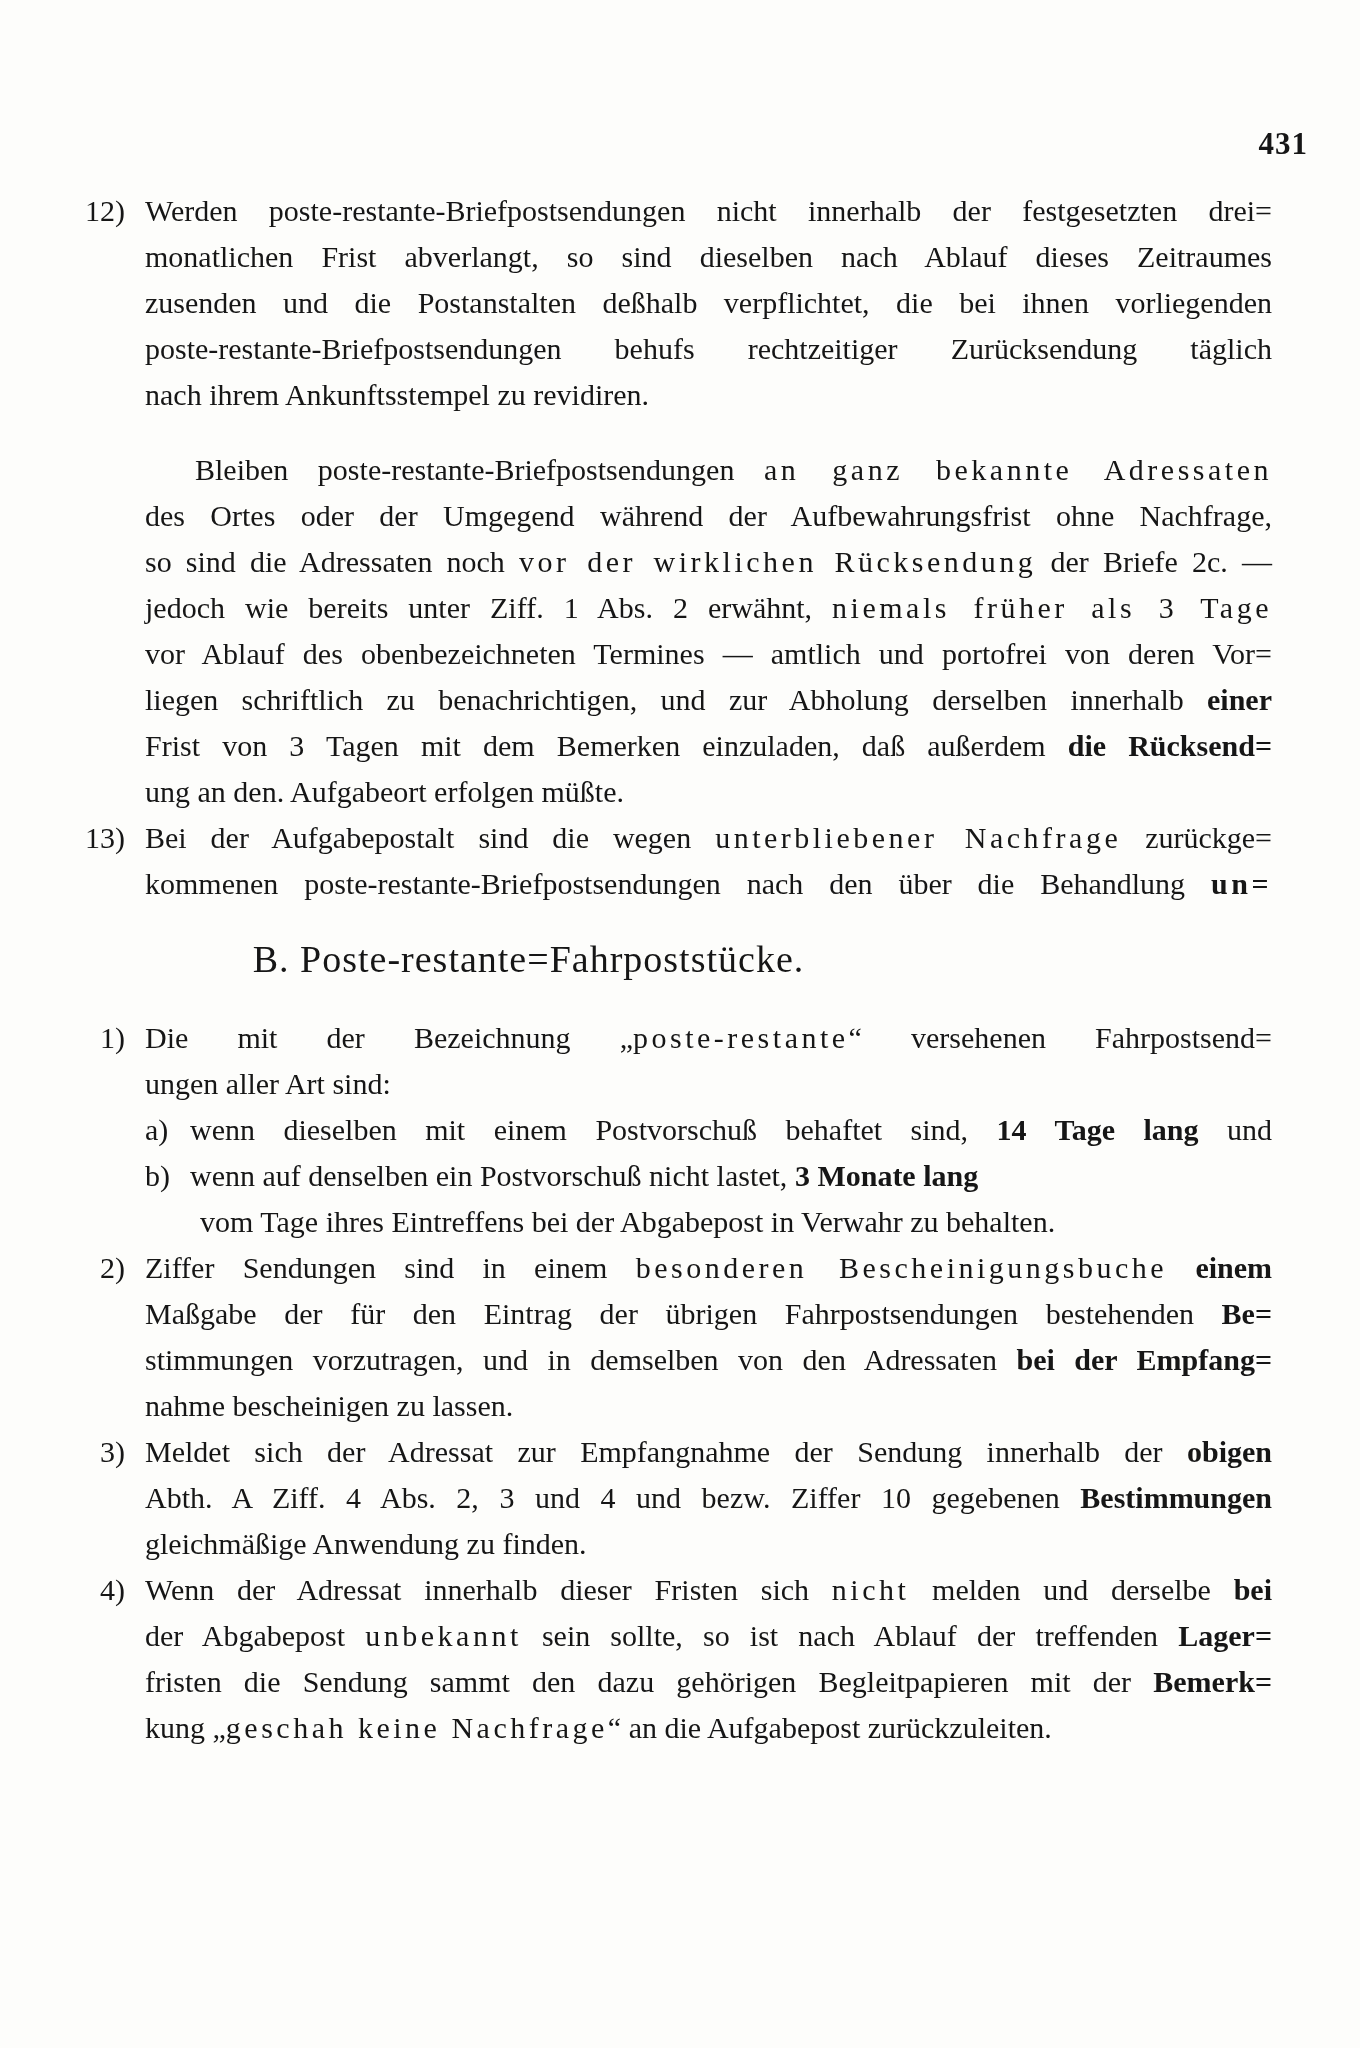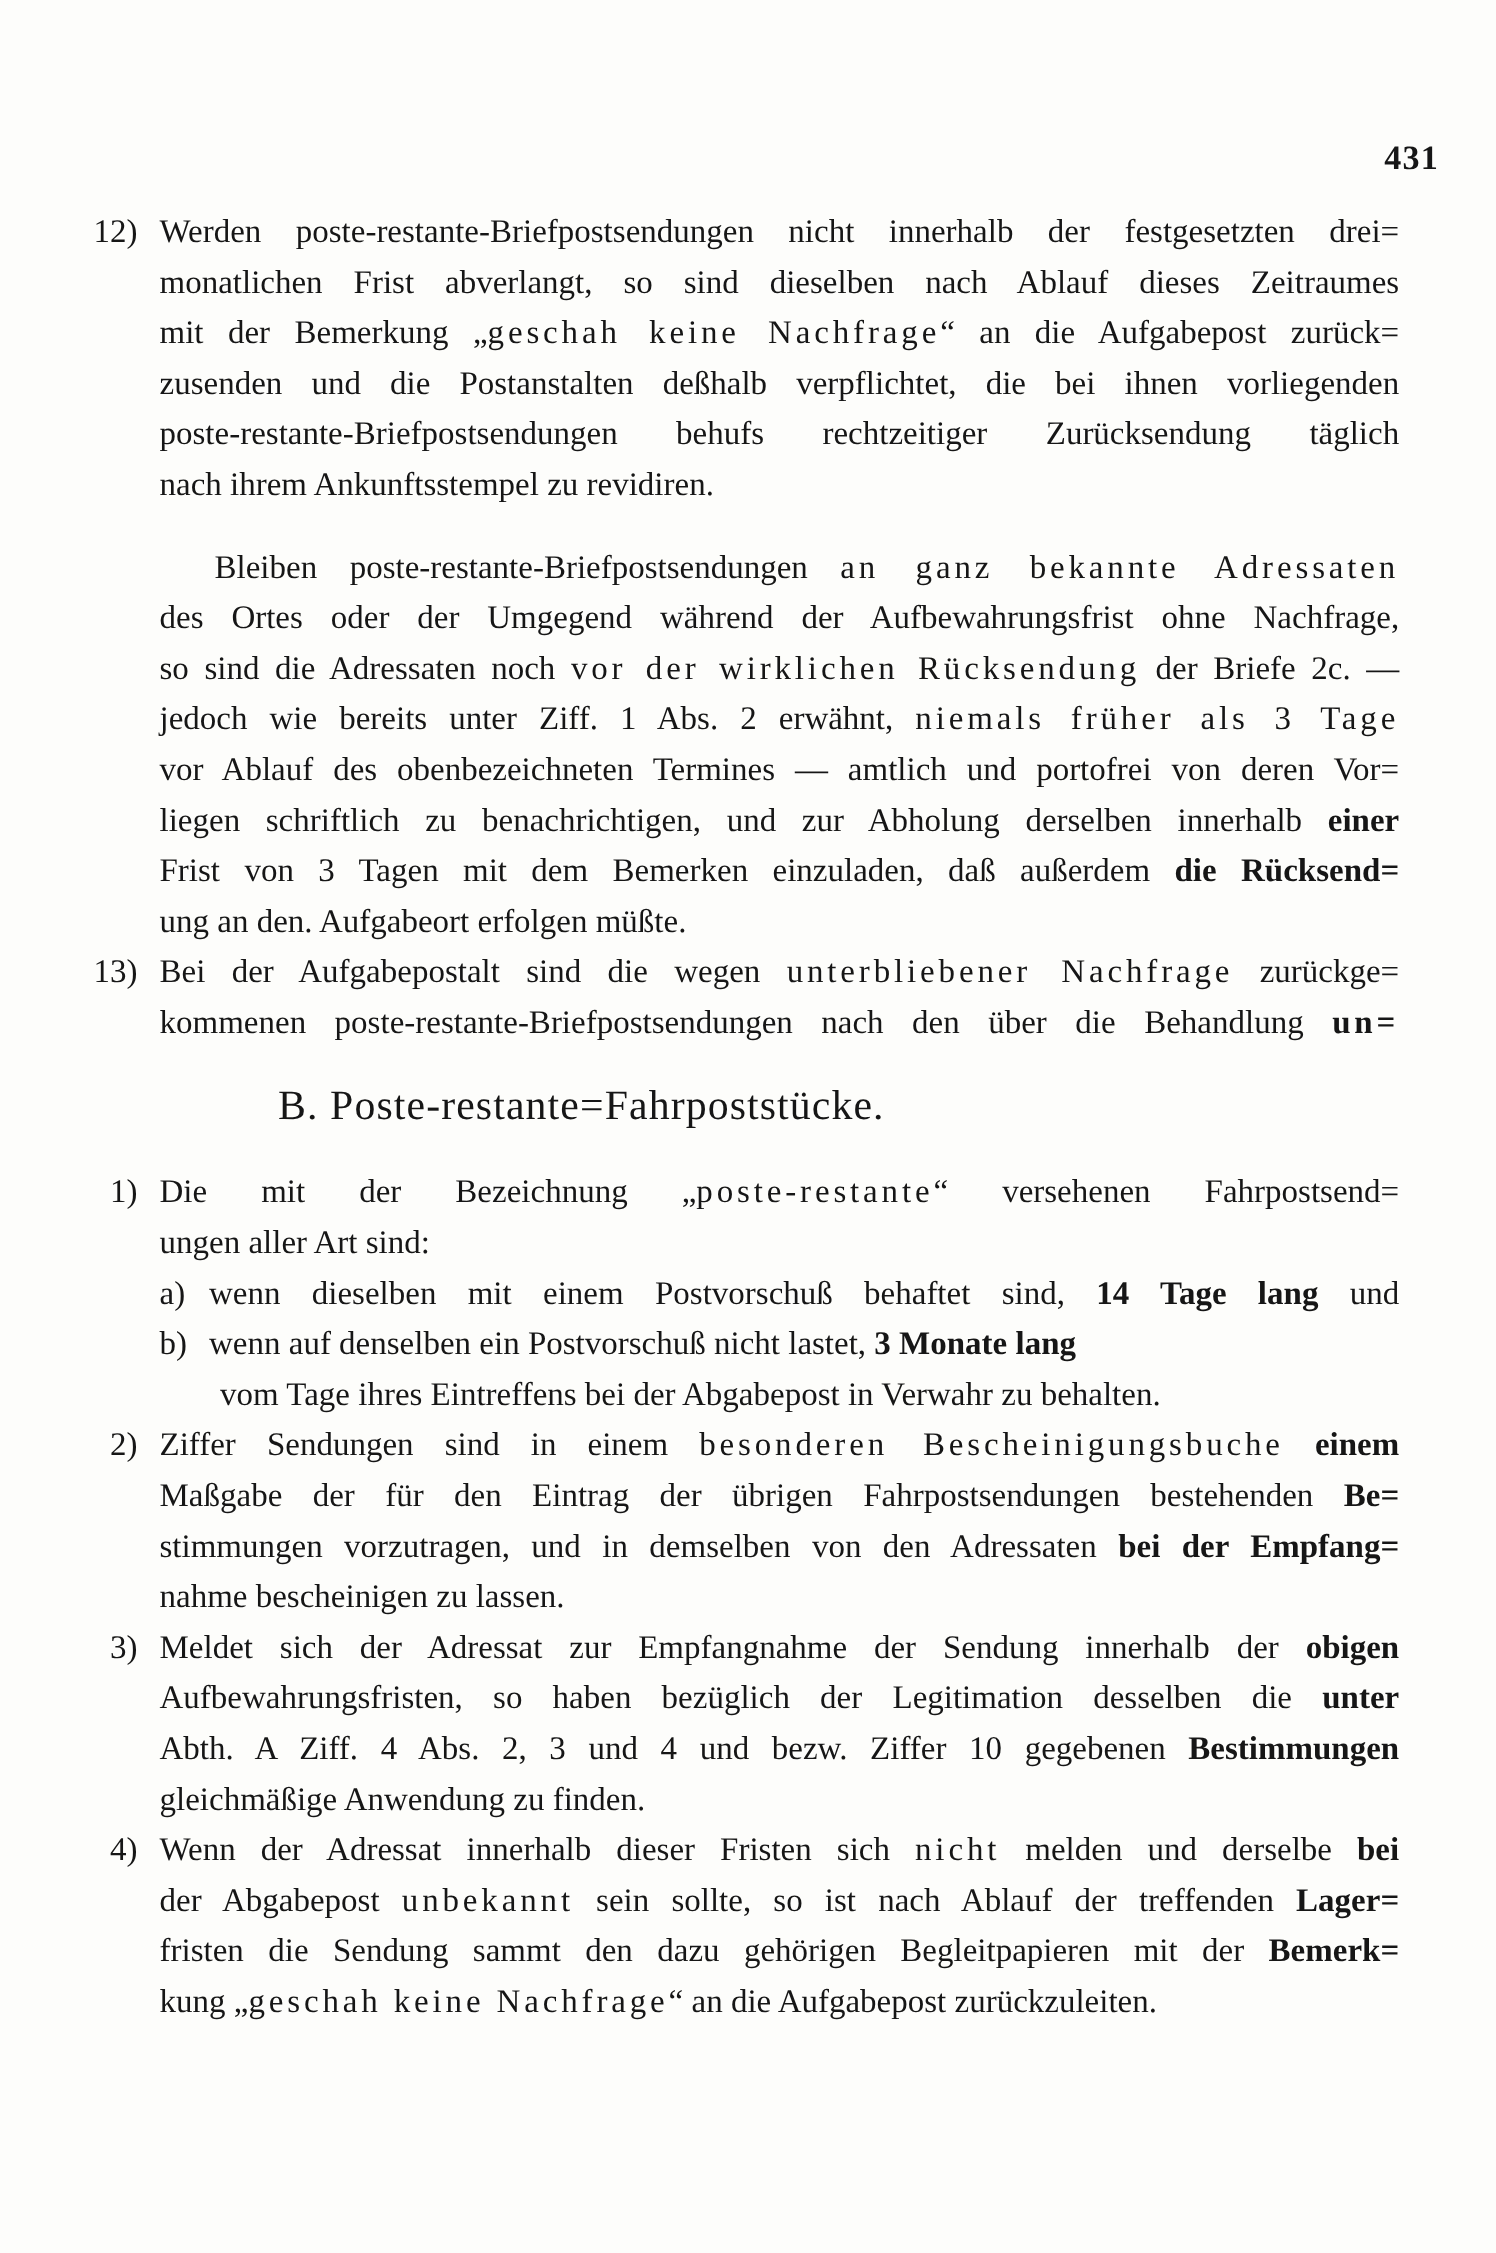--- a/index.html
+++ b/index.html
@@ -66,21 +66,20 @@
 </head>
 <body>
 
 <div class="page">
   <div class="page-number">431</div>
   <div class="content" id="content">
       <div class="blk ind-a">
         <span class="lab la-0">12)</span>
         <div class="line just"><span>Werden poste-restante-Briefpostsendungen nicht innerhalb der festgesetzten drei=</span></div>
         <div class="line just"><span>monatlichen Frist abverlangt, so sind dieselben nach Ablauf dieses Zeitraumes</span></div>
-        <div class="line just"><span>mit der Bemerkung „</span><span class="sp">geschah keine Nachfrage</span><span>“ an die Aufgabepost zurück=</span></div>
         <div class="line just"><span>zusenden und die Postanstalten deßhalb verpflichtet, die bei ihnen vorliegenden</span></div>
         <div class="line just"><span>poste-restante-Briefpostsendungen behufs rechtzeitiger Zurücksendung täglich</span></div>
         <div class="line"><span>nach ihrem Ankunftsstempel zu revidiren.</span></div>
       </div>
       <div class="blk ind-a fi">
         <div class="line just"><span>Bleiben poste-restante-Briefpostsendungen </span><span class="sp">an ganz bekannte Adressaten</span></div>
         <div class="line just"><span>des Ortes oder der Umgegend während der Aufbewahrungsfrist ohne Nachfrage,</span></div>
         <div class="line just"><span>so sind die Adressaten noch </span><span class="sp">vor der wirklichen Rücksendung</span><span> der Briefe 2c. —</span></div>
         <div class="line just"><span>jedoch wie bereits unter Ziff. 1 Abs. 2 erwähnt, </span><span class="sp">niemals früher als 3 Tage</span></div>
         <div class="line just"><span>vor Ablauf des obenbezeichneten Termines — amtlich und portofrei von deren Vor=</span></div>
@@ -113,21 +112,20 @@
       <div class="blk ind-a">
         <span class="lab la-15">2)</span>
         <div class="line just"><span>Ziffer Sendungen sind in einem </span><span class="sp">besonderen Bescheinigungsbuche</span><span> </span><span class="bd">einem</span></div>
         <div class="line just"><span>Maßgabe der für den Eintrag der übrigen Fahrpostsendungen bestehenden </span><span class="bd">Be=</span></div>
         <div class="line just"><span>stimmungen vorzutragen, und in demselben von den Adressaten </span><span class="bd">bei der Empfang=</span></div>
         <div class="line"><span>nahme bescheinigen zu lassen.</span></div>
       </div>
       <div class="blk ind-a">
         <span class="lab la-15">3)</span>
         <div class="line just"><span>Meldet sich der Adressat zur Empfangnahme der Sendung innerhalb der </span><span class="bd">obigen</span></div>
-        <div class="line just"><span>Aufbewahrungsfristen, so haben bezüglich der Legitimation desselben die </span><span class="bd">unter</span></div>
         <div class="line just"><span>Abth. A Ziff. 4 Abs. 2, 3 und 4 und bezw. Ziffer 10 gegebenen </span><span class="bd">Bestimmungen</span></div>
         <div class="line"><span>gleichmäßige Anwendung zu finden.</span></div>
       </div>
       <div class="blk ind-a">
         <span class="lab la-15">4)</span>
         <div class="line just"><span>Wenn der Adressat innerhalb dieser Fristen sich </span><span class="sp">nicht</span><span> melden und derselbe </span><span class="bd">bei</span></div>
         <div class="line just"><span>der Abgabepost </span><span class="sp">unbekannt</span><span> sein sollte, so ist nach Ablauf der treffenden </span><span class="bd">Lager=</span></div>
         <div class="line just"><span>fristen die Sendung sammt den dazu gehörigen Begleitpapieren mit der </span><span class="bd">Bemerk=</span></div>
         <div class="line"><span>kung „</span><span class="sp">geschah keine Nachfrage</span><span>“ an die Aufgabepost zurückzuleiten.</span></div>
       </div>

